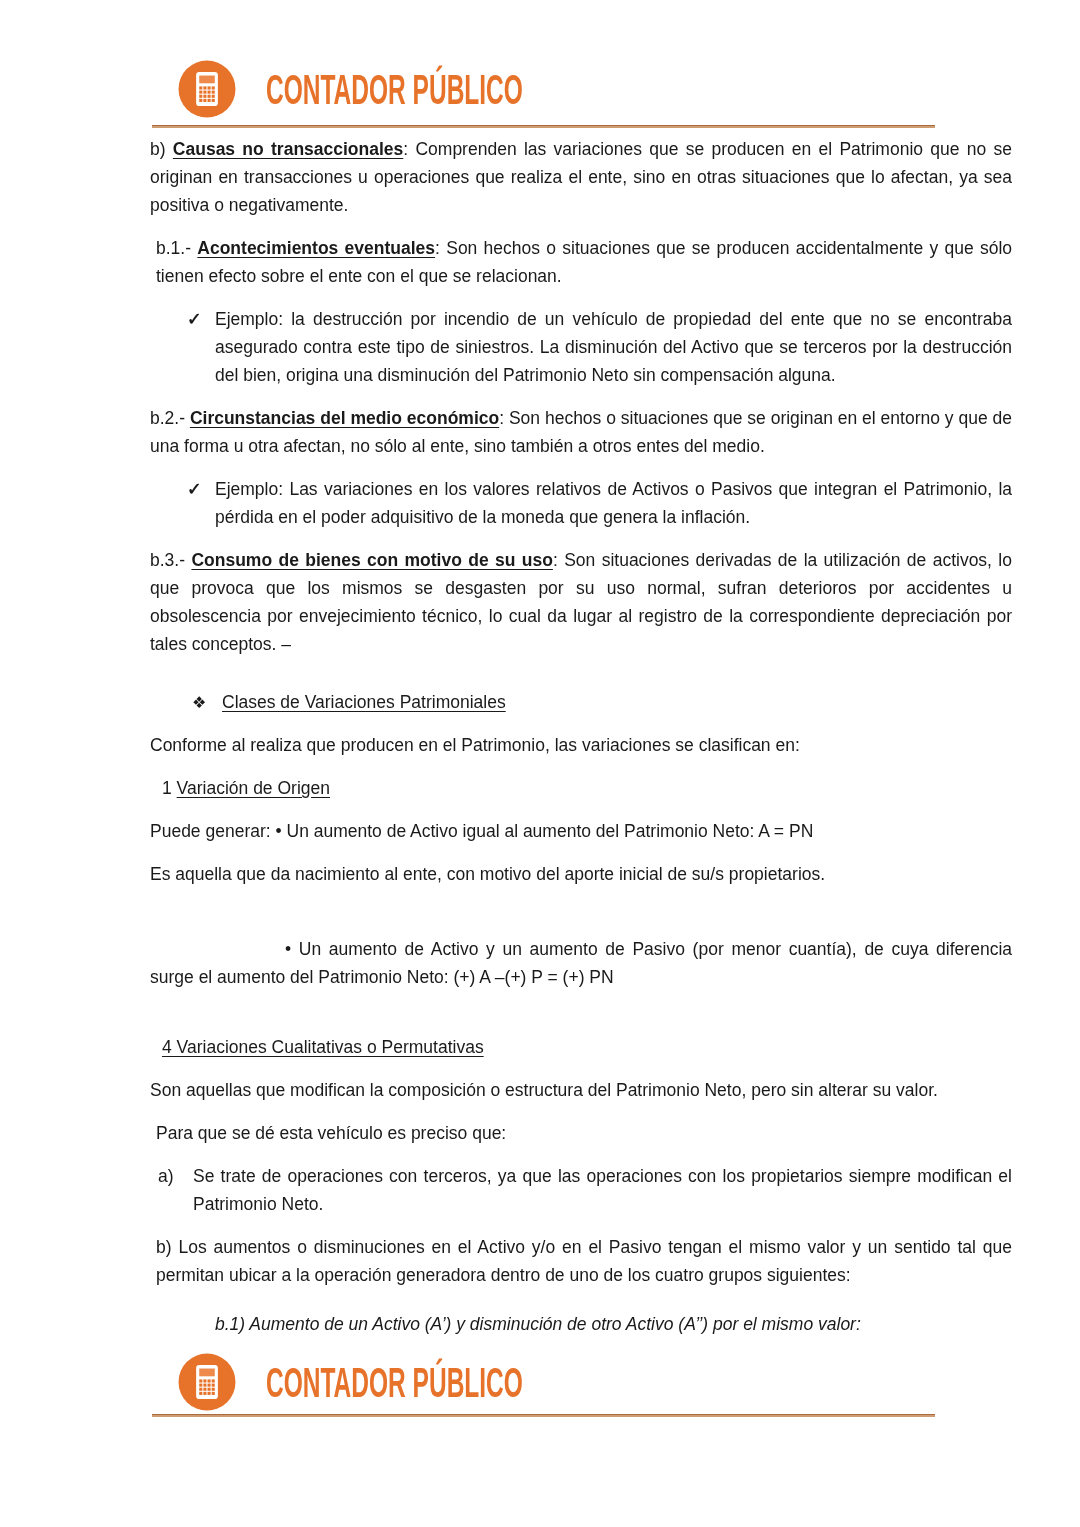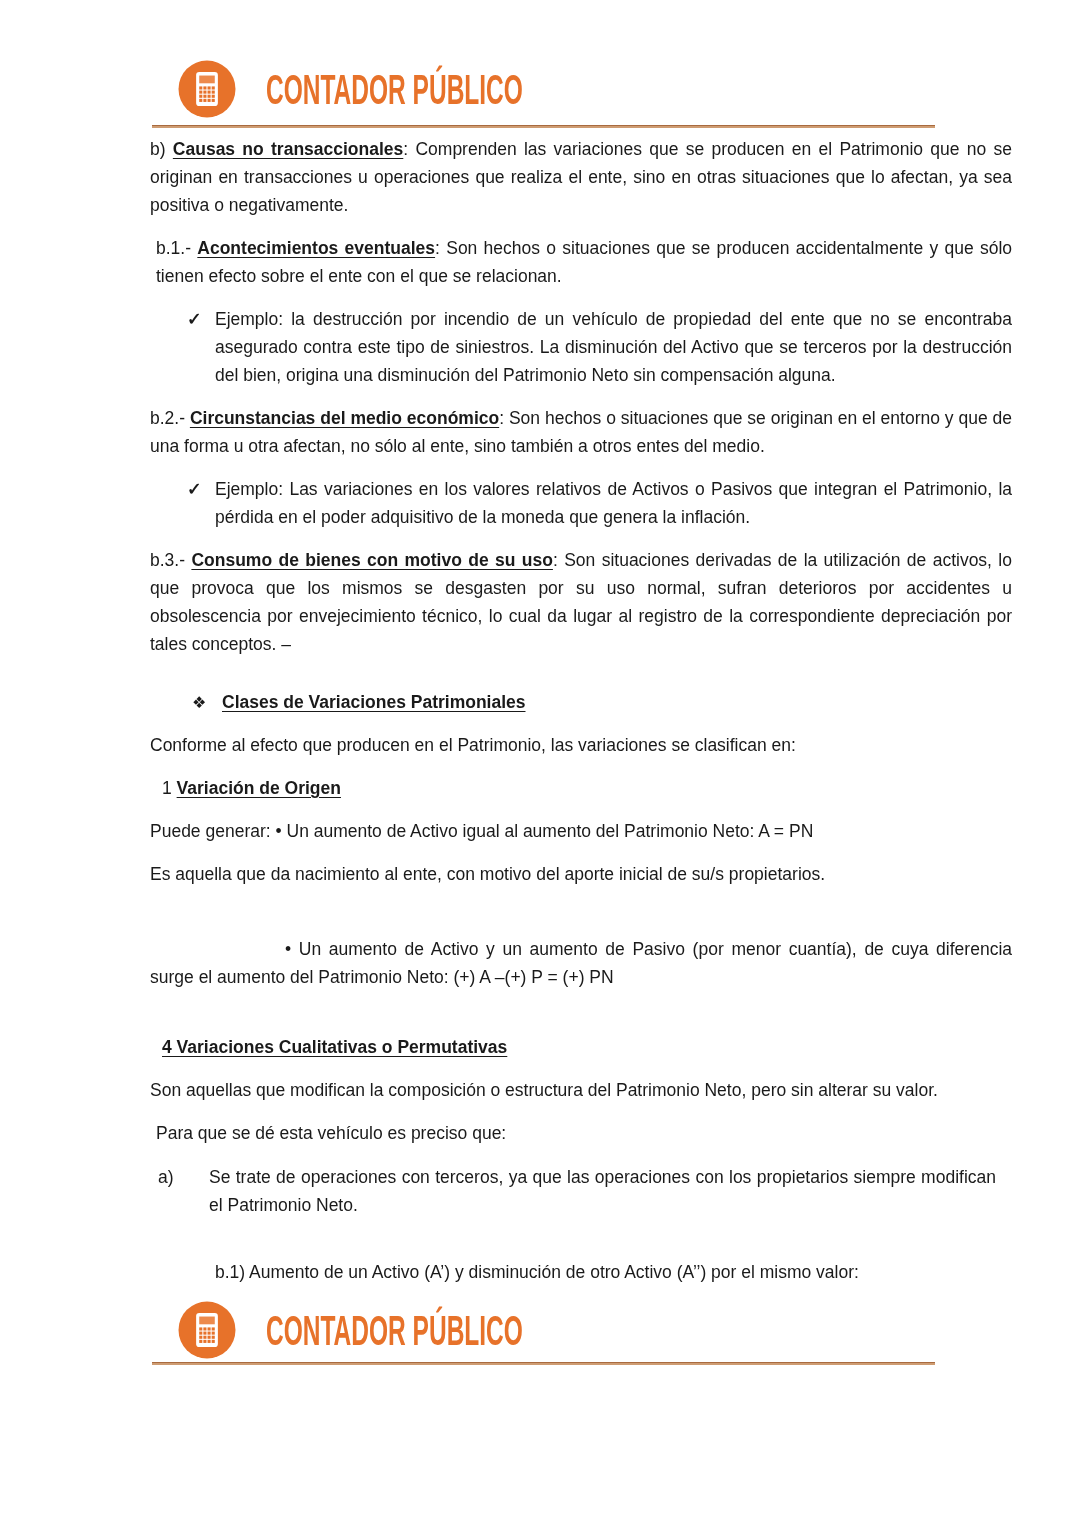--- a/index.html
+++ b/index.html
@@ -35,41 +35,41 @@
     background:#CE9C72;
     border-top:1.5px solid #A96B3F;
   }
   .divider.top{margin-top:7px;}
   .divider.bottom{margin-top:3px;}
   
   .content{padding:7px 68px 0 150px;}
   p{margin:0 0 15px 0;}
   .justify{text-align:justify;}
   .lead{font-weight:700;text-decoration:underline;text-underline-offset:2.5px;}
-  .bold-underline{font-weight:700;text-decoration:underline;text-underline-offset:2.5px;}
+  .bold-underline{font-weight:400;text-decoration:underline;text-underline-offset:2.5px;}
   .indent-sm{padding-left:6px;}
   
   .check-item{position:relative;padding-left:65px;margin:0 0 15px 0;}
   .check-item .check{position:absolute;left:37px;top:0;font-weight:700;}
   .check-item p{margin:0;}
   
   .heading-clases{position:relative;padding-left:72px;margin:30px 0 15px 0;}
   .heading-clases .diamond{position:absolute;left:42px;top:1px;font-size:16px;}
   
   .heading-num{margin:0 0 15px 12px;}
   .heading-num .num{font-weight:400;text-decoration:none;}
   .heading-2{margin-top:42px;}
   
   .hang-bullet{text-indent:135px;margin-top:47px;}
   
   .item-a{position:relative;padding-left:43px;margin:0 0 15px 0;}
   .item-a .marker{position:absolute;left:8px;top:0;}
-  .item-a p{margin:16px;}
+  .item-a p{margin:0;}
   
-  .line-b1{padding-left:65px;margin-top:39px;}
+  .line-b1{padding-left:65px;margin-top:21px;font-style:italic;}
 </style>
 </head>
 <body>
 
 <div class="page">
 
   <div class="logo-row header">
     <svg class="logo-icon" viewBox="0 0 56 56" aria-hidden="true">
       <defs>
         <symbol id="calc-icon" viewBox="0 0 56 56">
@@ -120,41 +120,42 @@
       <p class="justify">Ejemplo: Las variaciones en los valores relativos de Activos o Pasivos que integran el Patrimonio, la pérdida en el poder adquisitivo de la moneda que genera la inflación.</p>
     </div>
 
     <p class="justify"><span>b.3.- </span><span class="lead">Consumo de bienes con motivo de su uso</span><span>: Son situaciones derivadas de la utilización de activos, lo que provoca que los mismos se desgasten por su uso normal, sufran deterioros por accidentes u obsolescencia por envejecimiento técnico, lo cual da lugar al registro de la correspondiente depreciación por tales conceptos. –</span></p>
 
     <div class="heading-clases">
       <span class="diamond">❖</span>
       <span class="bold-underline">Clases de Variaciones Patrimoniales</span>
     </div>
 
-    <p>Conforme al efecto que producen en el Patrimonio, las variaciones se clasifican en:</p>
+    <p>Conforme al realiza que producen en el Patrimonio, las variaciones se clasifican en:</p>
 
     <p class="heading-num"><span class="num">1 </span><span class="bold-underline">Variación de Origen</span></p>
 
     <p>Puede generar: • Un aumento de Activo igual al aumento del Patrimonio Neto: A = PN</p>
 
     <p>Es aquella que da nacimiento al ente, con motivo del aporte inicial de su/s propietarios.</p>
 
     <p class="justify hang-bullet">• Un aumento de Activo y un aumento de Pasivo (por menor cuantía), de cuya diferencia surge el aumento del Patrimonio Neto: (+) A –(+) P = (+) PN</p>
 
     <p class="heading-num heading-2"><span class="bold-underline">4 Variaciones Cualitativas o Permutativas</span></p>
 
     <p class="justify">Son aquellas que modifican la composición o estructura del Patrimonio Neto, pero sin alterar su valor.</p>
 
     <p class="indent-sm">Para que se dé esta vehículo es preciso que:</p>
 
     <div class="item-a">
       <span class="marker">a)</span>
       <p class="justify">Se trate de operaciones con terceros, ya que las operaciones con los propietarios siempre modifican el Patrimonio Neto.</p>
     </div>
 
+    <p class="justify indent-sm">b) Los aumentos o disminuciones en el Activo y/o en el Pasivo tengan el mismo valor y un sentido tal que permitan ubicar a la operación generadora dentro de uno de los cuatro grupos siguientes:</p>
 
     <p class="line-b1">b.1) Aumento de un Activo (A’) y disminución de otro Activo (A’’) por el mismo valor:</p>
 
   </main>
 
   <div class="logo-row footer">
     <svg class="logo-icon" viewBox="0 0 56 56" aria-hidden="true">
       <use href="#calc-icon"></use>
     </svg>
     <span class="brand">CONTADOR PÚBLICO</span>

